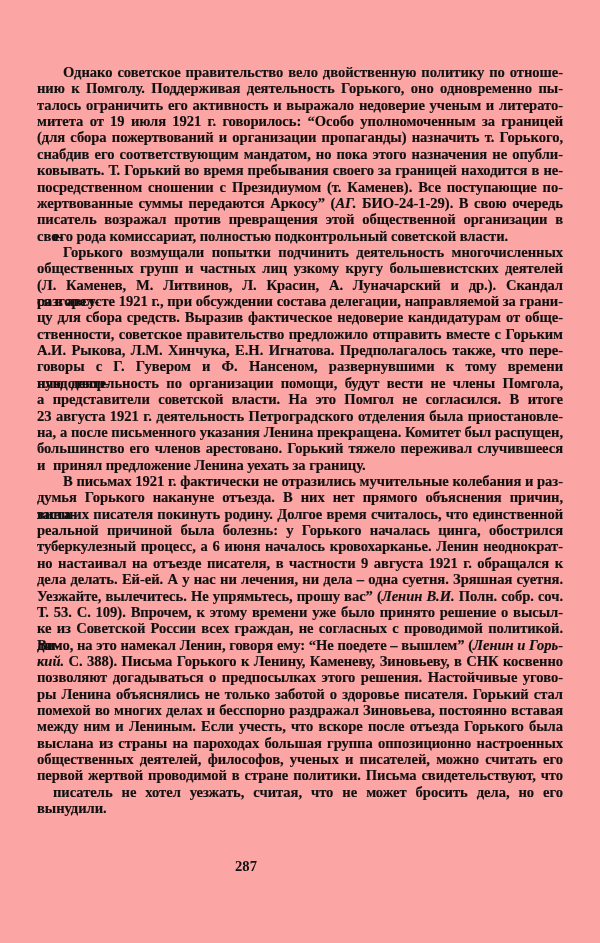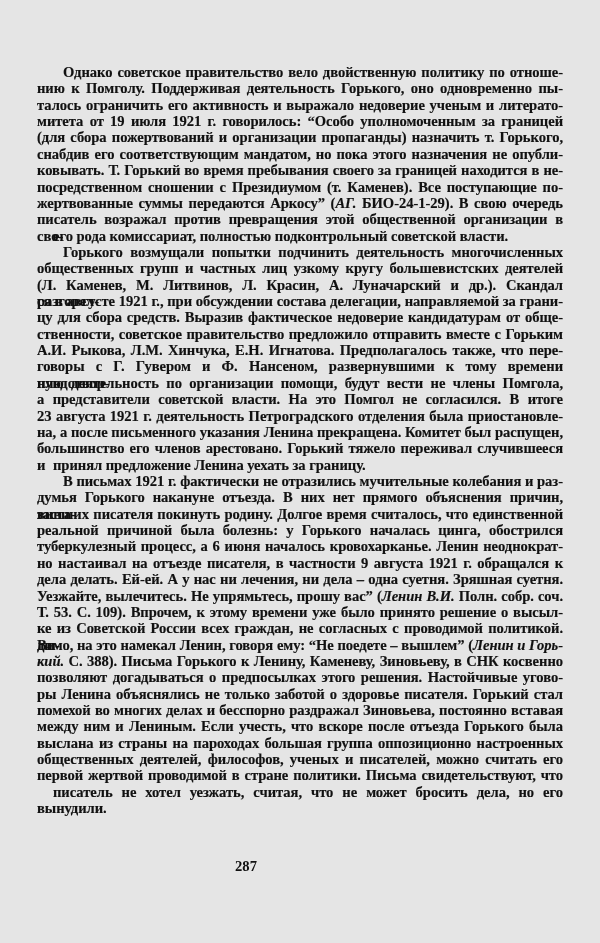--- a/index.html
+++ b/index.html
@@ -13,21 +13,21 @@
     position: relative;
     overflow: hidden;
     font-family: "Liberation Serif", "DejaVu Serif", serif;
     color: #111111;
   }
   .page {
     position: absolute;
     left: 0; top: 0;
     width: 600px;
     height: 943px;
-    background: #e5e5e5;
+    background: #fca5a5;
   }
   .text-block {
     position: absolute;
     left: 37px;
     top: 64px;
     width: 526px;
   }
   .line {
     display: block;
     height: 16.36px;

